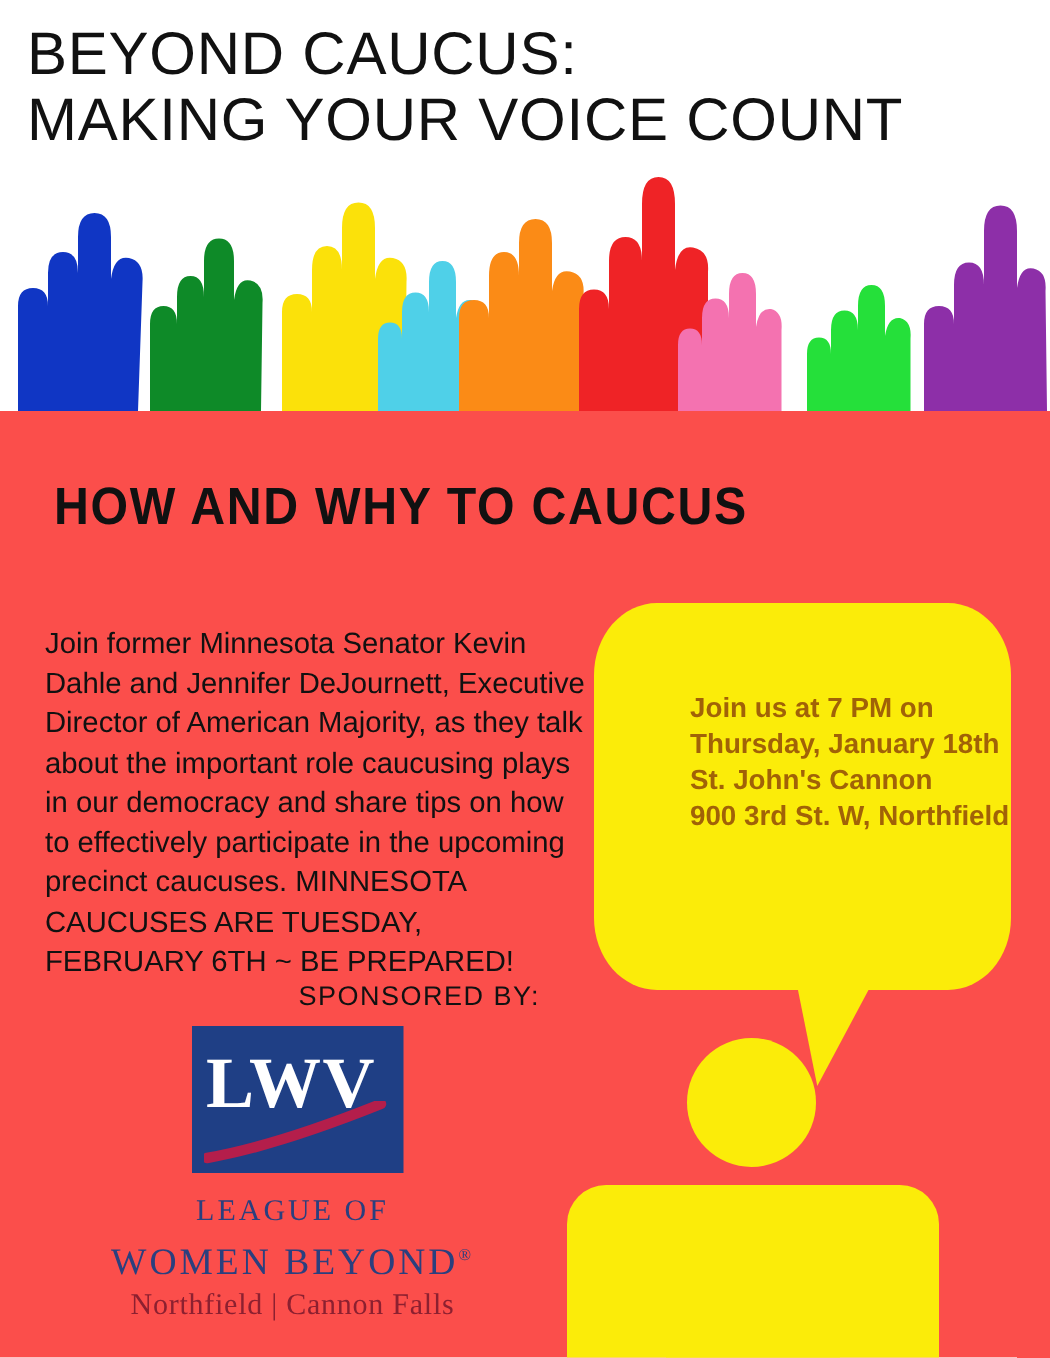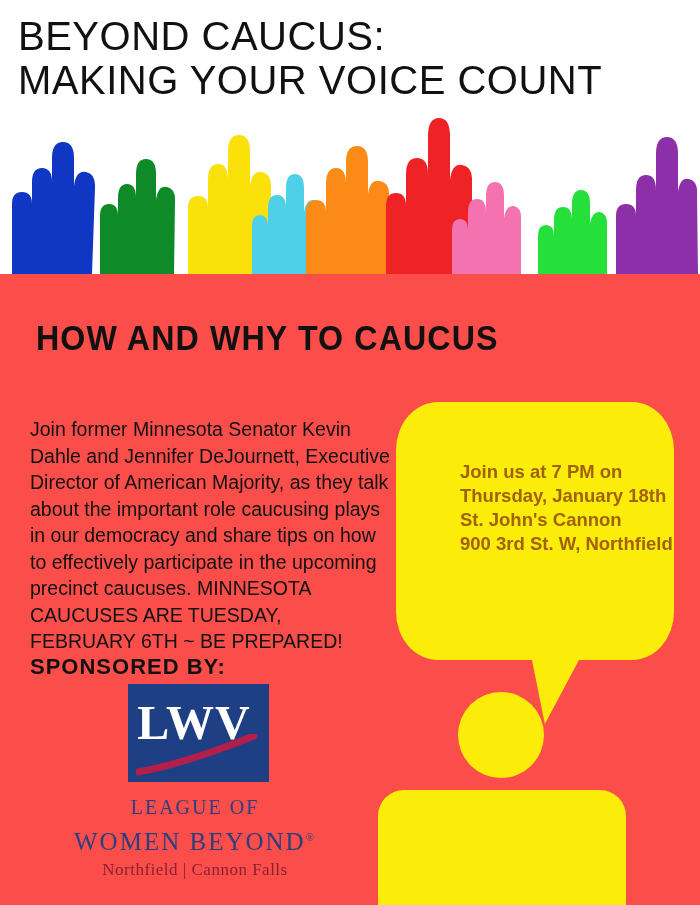--- a/index.html
+++ b/index.html
@@ -153,24 +153,24 @@
     background: #fbec09;
     border-radius: 0 0 10px 10px;
   }
 
   
   .sponsored-by {
     position: absolute;
     top: 380px;
     left: 30px;
     width: 330px;
-    text-align: left;
-    font-family: "Liberation Sans", sans-serif;
-    font-weight: bold;
-    font-size: 22px;
+    text-align: right;
+    font-family: "Liberation Sans", sans-serif;
+    font-weight: normal;
+    font-size: 18px;
     letter-spacing: 1px;
     color: #111111;
   }
 
   .lwv-logo {
     position: absolute;
     top: 410px;
     left: 128px;
     width: 141px;
     height: 98px;
@@ -211,21 +211,21 @@
     font-size: 20px;
     letter-spacing: 2px;
     line-height: 30px;
   }
   .lwv-name .l2 {
     font-size: 25px;
     letter-spacing: 2px;
     line-height: 30px;
   }
   .lwv-name .l3 {
-    font-size: 17px;
+    font-size: 20px;
     letter-spacing: 0.5px;
     line-height: 26px;
     color: #8c2030;
   }
   .sup { font-size: 11px; vertical-align: super; }
 </style>
 </head>
 <body>
 
 <div class="poster">

